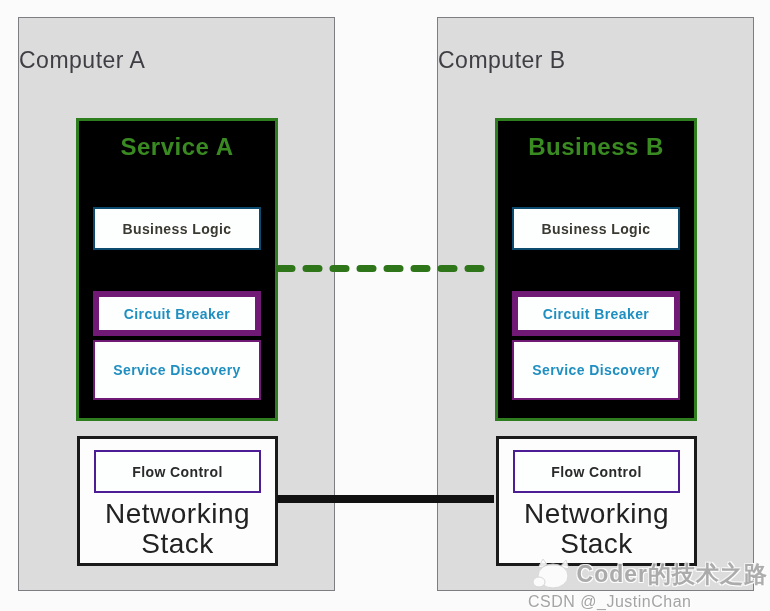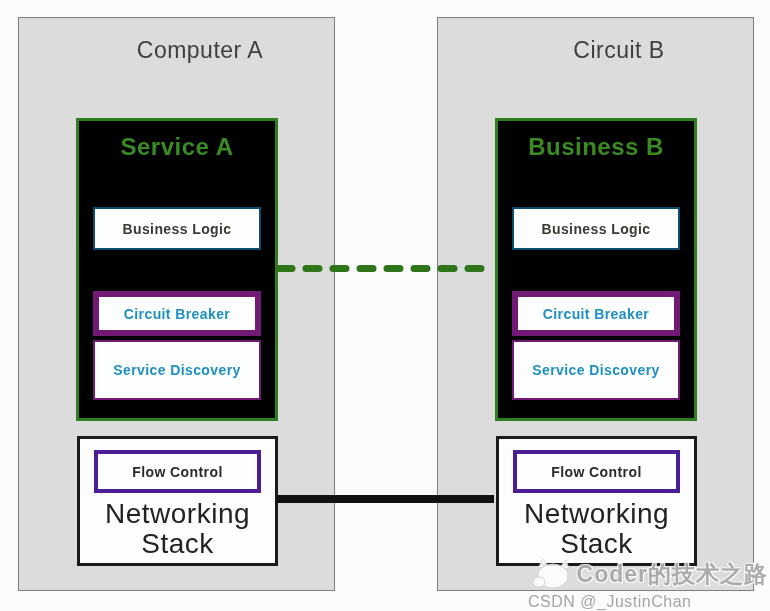--- a/index.html
+++ b/index.html
@@ -16,27 +16,25 @@
   
   .computer {
     position: absolute;
     top: 17px; width: 317px; height: 574px;
     background: #dcdcdc;
     border: 1px solid #7d7d82;
   }
   .computer-a { left: 18px; }
   .computer-b { left: 437px; }
   .computer-title {
-    margin-top: 19px;
-    text-align: center;
+    margin-top: 29px;
     font-size: 23px;
     font-weight: normal;
     letter-spacing: 0.5px;
     color: #3e3e44;
-    padding-left: 47px;
   }
   
   .service {
     position: absolute;
     left: 57px; top: 100px;
     width: 202px; height: 303px;
     background: #000000;
     border: 3px solid #2e7d1f;
   }
   .service-title {
@@ -77,21 +75,21 @@
   
   .network {
     position: absolute;
     left: 58px; top: 418px;
     width: 201px; height: 130px;
     background: #fdfdfd;
     border: 3px solid #1a1a1a;
   }
   .inner-box.flow {
     top: 11px; height: 43px;
-    border: 4px solid #4c1d95;
+    border: 2px solid #4c1d95;
     color: #2a2a2a;
   }
   .network-label {
     position: absolute;
     top: 60px; left: 0; right: 0;
     text-align: center;
     font-size: 28px;
     line-height: 30px;
     color: #222222;
     letter-spacing: 0.5px;
@@ -168,21 +166,21 @@
         <span>Flow Control</span>
       </div>
       <div class="network-label">
         <div>Networking</div>
         <div>Stack</div>
       </div>
     </div>
   </section>
 
   <section class="computer computer-b">
-    <h2 class="computer-title">Circuit B</h2>
+    <h2 class="computer-title">Computer B</h2>
 
     <div class="service">
       <h3 class="service-title">Business B</h3>
       <div class="inner-box business">
         <span>Business Logic</span>
       </div>
       <div class="inner-box circuit">
         <span>Circuit Breaker</span>
       </div>
       <div class="inner-box discovery">

